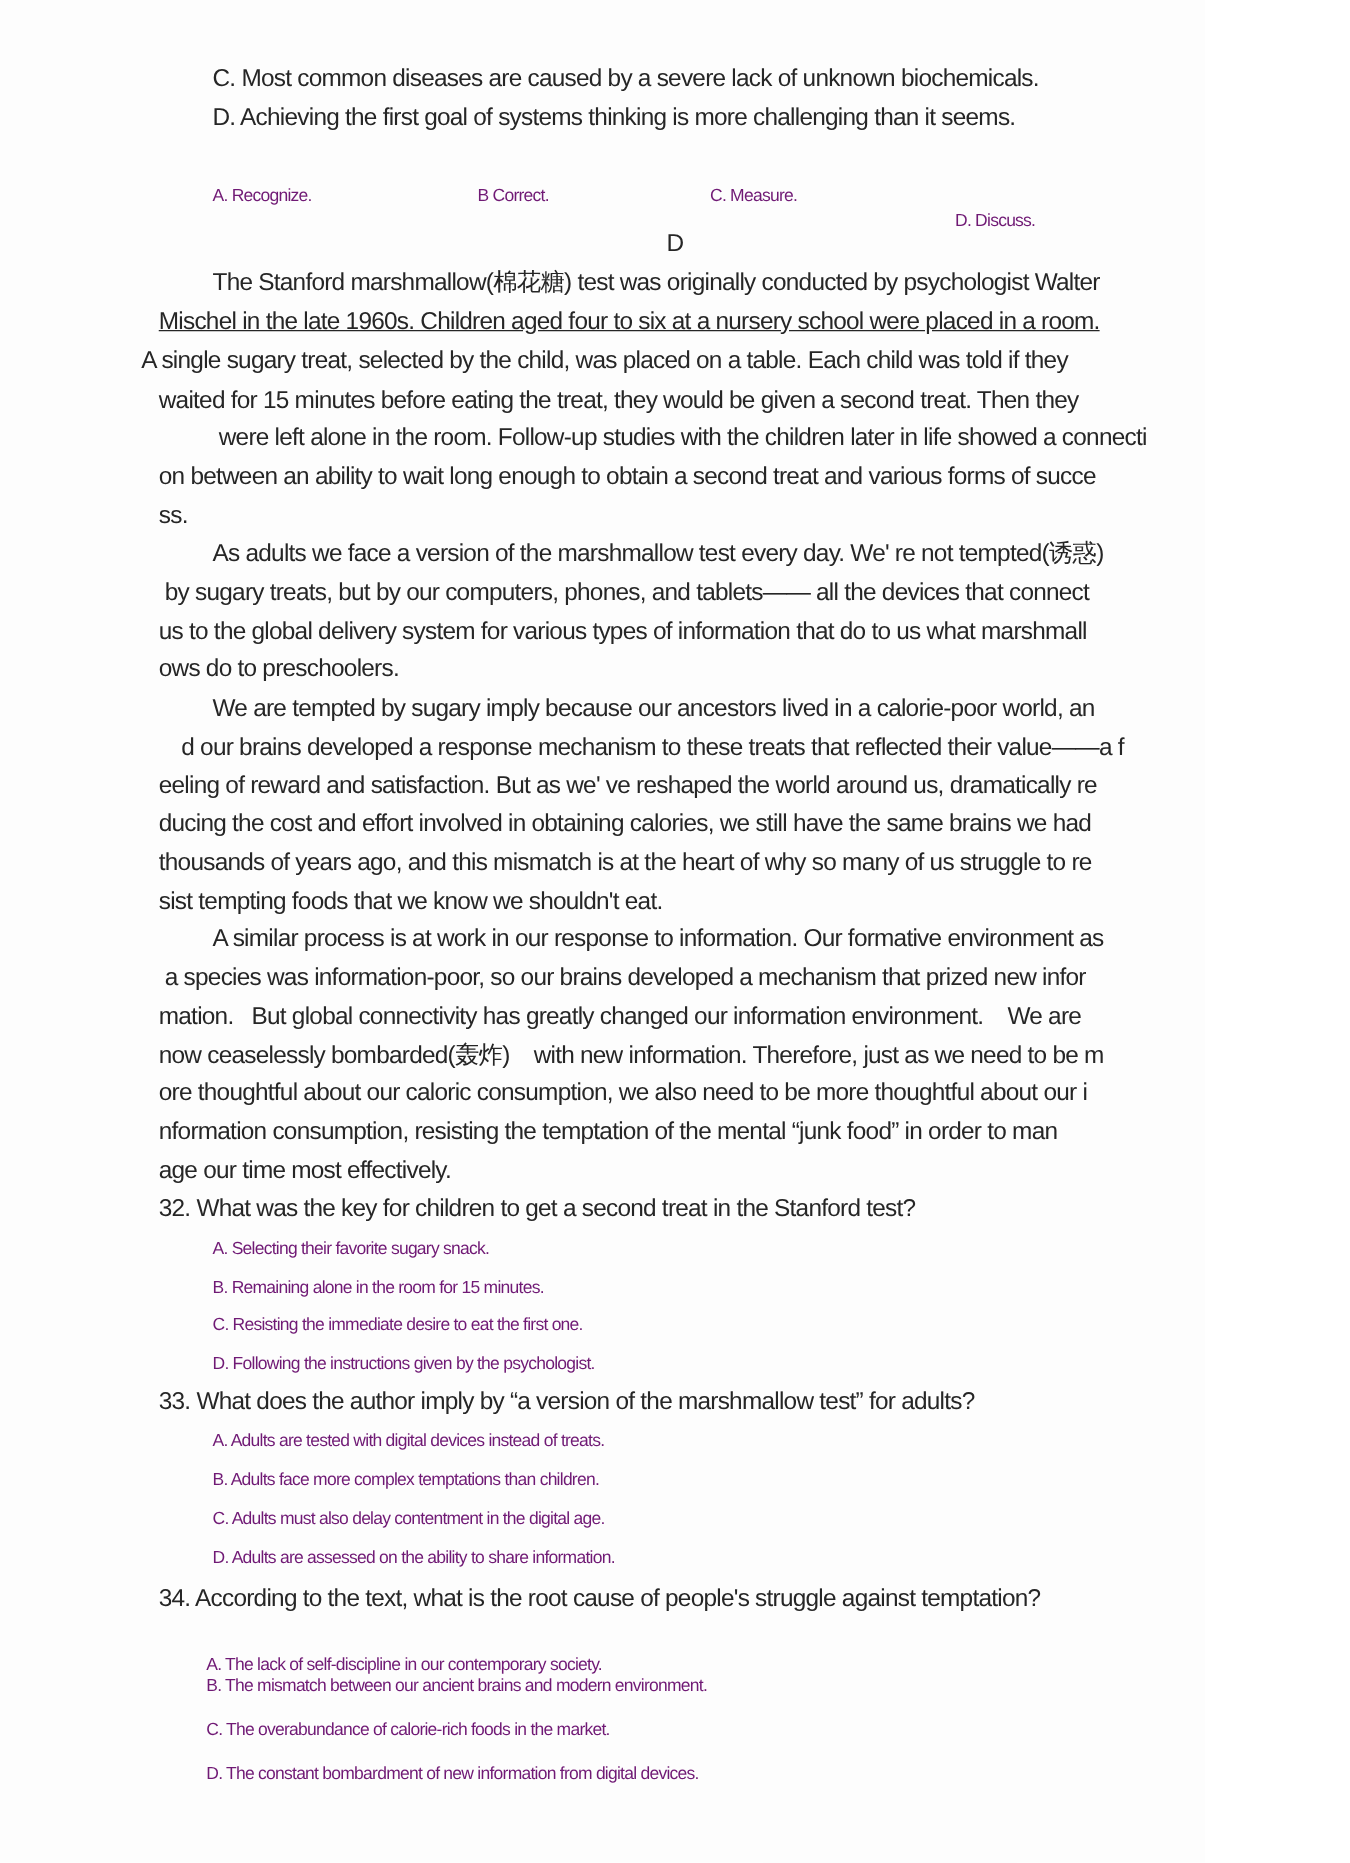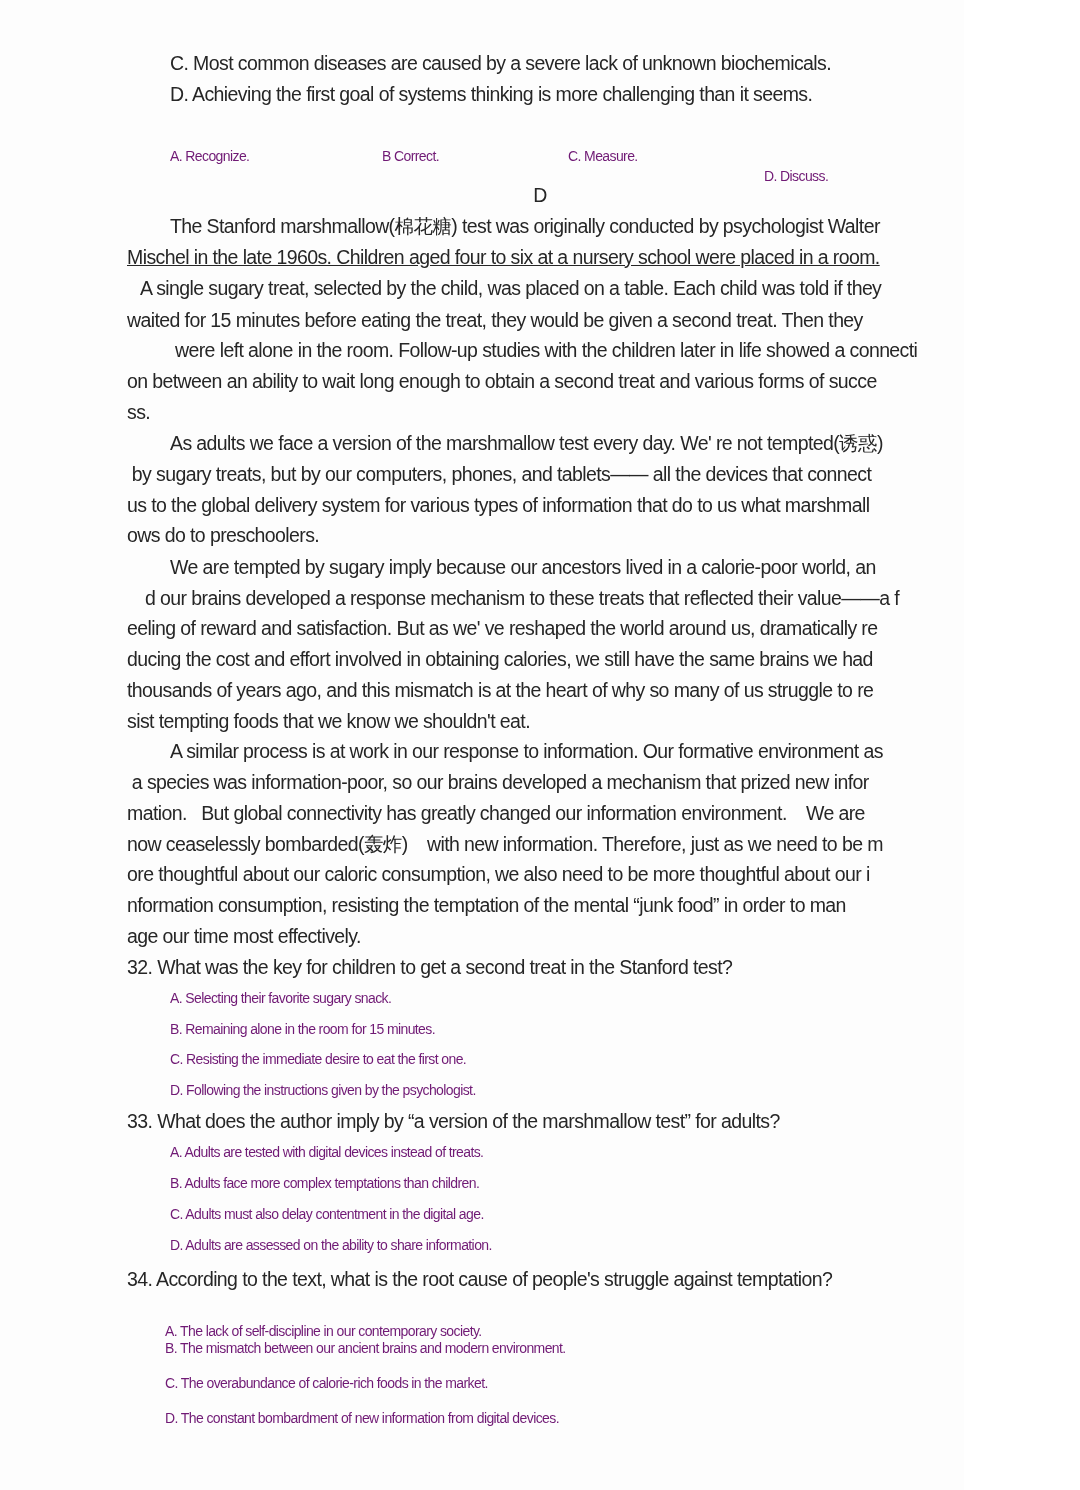--- a/index.html
+++ b/index.html
@@ -56,21 +56,21 @@
   <div class="opt" style="left:382px; top:144px;">B Correct.</div>
   <div class="opt" style="left:568px; top:144px;">C. Measure.</div>
   <div class="opt" style="left:764px; top:144px;margin-top:20px;">D. Discuss.</div>
 
   <div class="line center" style="top:183px;">D</div>
 
   <div>
 
     <div class="line" style="left:170px; top:214px;text-align:center;">The Stanford marshmallow(棉花糖) test was originally conducted by psychologist Walter</div>
     <div class="line" style="left:127px; top:245px;text-decoration:underline;">Mischel in the late 1960s. Children aged four to six at a nursery school were placed in a room.</div>
-    <div class="line" style="left:140px; top:276px;">A single sugary treat, selected by the child, was placed on a table. Each child was told if they</div>
+    <div class="line" style="left:113px; top:276px;">A single sugary treat, selected by the child, was placed on a table. Each child was told if they</div>
     <div class="line" style="left:127px; top:308px;">waited for 15 minutes before eating the treat, they would be given a second treat. Then they</div>
     <div class="line" style="left:127px; top:338px;margin-left:48px;">were left alone in the room. Follow-up studies with the children later in life showed a connecti</div>
     <div class="line" style="left:127px; top:369px;">on between an ability to wait long enough to obtain a second treat and various forms of succe</div>
     <div class="line" style="left:127px; top:400px;">ss.</div>
 
     <div class="line" style="left:170px; top:431px;">As adults we face a version of the marshmallow test every day. We' re not tempted(诱惑)</div>
     <div class="line" style="left:127px; top:462px;"> by sugary treats, but by our computers, phones, and tablets—— all the devices that connect</div>
     <div class="line" style="left:127px; top:493px;">us to the global delivery system for various types of information that do to us what marshmall</div>
     <div class="line" style="left:127px; top:523px;">ows do to preschoolers.</div>
 

